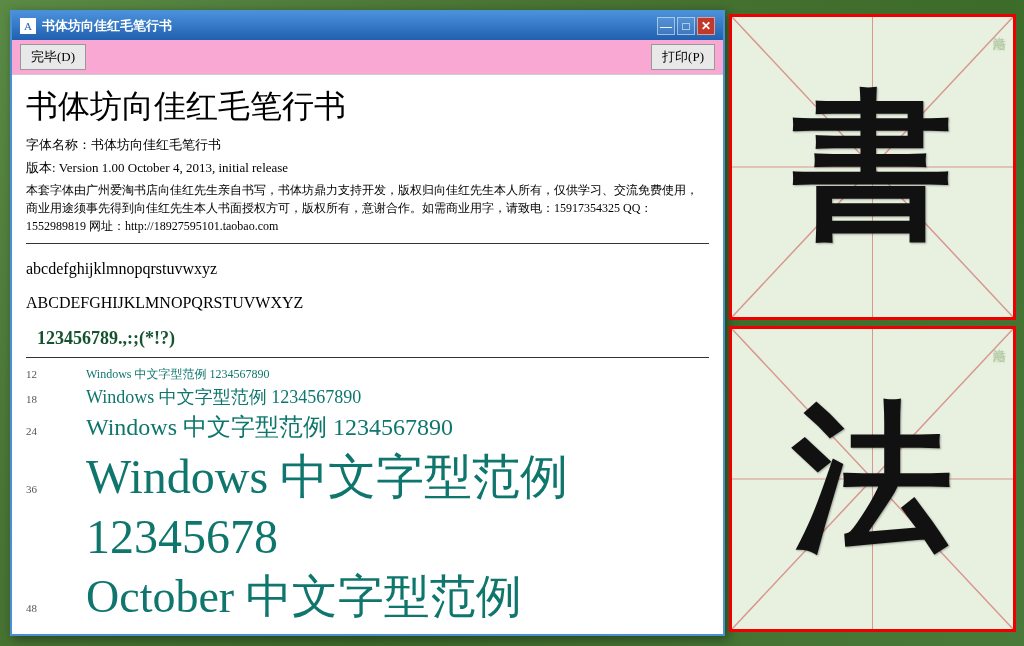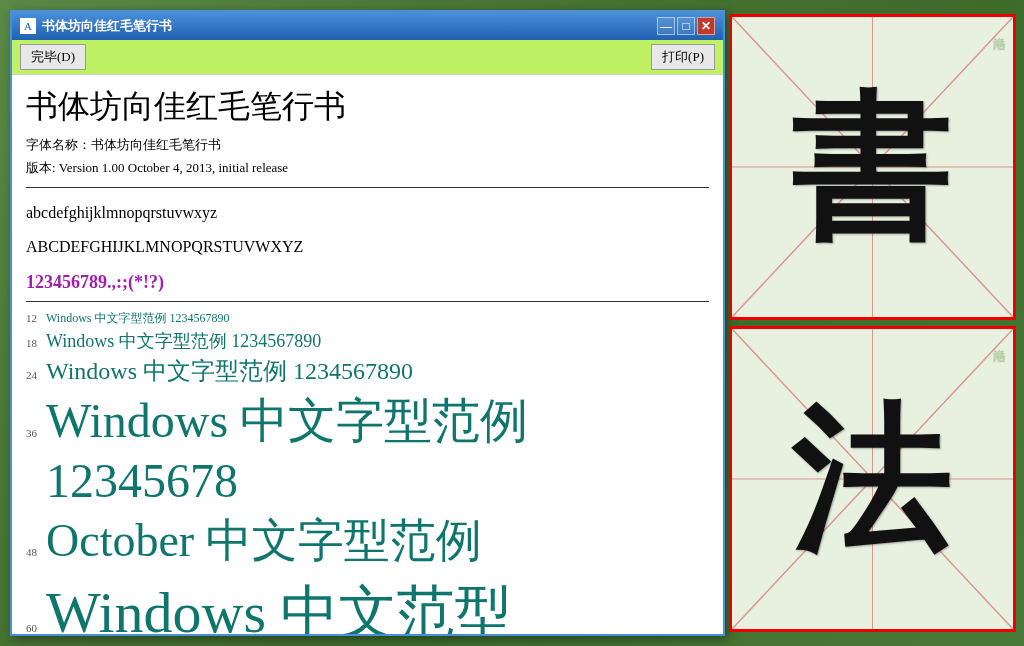--- a/index.html
+++ b/index.html
@@ -70,21 +70,21 @@
       font-weight: bold;
       color: #fff;
       border: 1px solid rgba(255,255,255,0.5);
       cursor: pointer;
       background: rgba(255,255,255,0.1);
     }
     .tb-btn.close { background: #c0392b; }
 
     
     .toolbar {
-      background: #bef264;
+      background: #f9a8d4;
       border-bottom: 1px solid #ccc;
       padding: 4px 8px;
       display: flex;
       align-items: center;
       justify-content: space-between;
       flex-shrink: 0;
     }
     .tool-btn {
       background: #e8e8e8;
       border: 1px solid #999;
@@ -128,20 +128,21 @@
       margin-bottom: 6px;
     }
     .info-section p { margin-bottom: 2px; }
 
     .divider { border: none; border-top: 1px solid #333; margin: 8px 0; }
 
     .sample-row {
       display: flex;
       align-items: baseline;
       margin: 2px 0;
+      gap: 40px;
     }
     .sample-size {
       font-size: 11px;
       color: #555;
       width: 20px;
       flex-shrink: 0;
     }
     .sample-text {
       color: #0f766e;
       font-family: 'KaiTi', 'STKaiti', cursive;
@@ -156,22 +157,22 @@
     .abc-row {
       font-size: 16px;
       font-family: 'KaiTi', 'STKaiti', cursive;
       margin: 16px 0;
       color: #000;
     }
     .num-row {
       font-size: 18px;
       font-weight: bold;
       font-family: 'KaiTi', 'STKaiti', cursive;
-      margin: 4px 0;
-      color: #a21caf;
+      margin: 4px 11px;
+      color: #14532d;
     }
     .calli-box {
       flex: 1;
       border: 3px solid #e00;
       background: #e8f0e0;
       position: relative;
       overflow: hidden;
       display: flex;
       align-items: center;
       justify-content: center;
@@ -241,20 +242,21 @@
   </div>
 
   <div class="content-area">
     <div class="main-content">
 
       <div class="font-title">书体坊向佳红毛笔行书</div>
 
       <div class="info-section">
         <p>字体名称：书体坊向佳红毛笔行书</p>
         <p>版本: Version 1.00 October 4, 2013, initial release</p>
+        <p style="font-size:12px;line-height:1.5;">本套字体由广州爱淘书店向佳红先生亲自书写，书体坊鼎力支持开发，版权归向佳红先生本人所有，仅供学习、交流免费使用，商业用途须事先得到向佳红先生本人书面授权方可，版权所有，意谢合作。如需商业用字，请致电：15917354325  QQ：1552989819  网址：http://18927595101.taobao.com</p>
       </div>
 
       <hr class="divider">
 
       <div class="abc-row">abcdefghijklmnopqrstuvwxyz</div>
       <div class="abc-row">ABCDEFGHIJKLMNOPQRSTUVWXYZ</div>
       <div class="num-row">123456789.,:;(*!?)</div>
 
       <hr class="divider">
 

